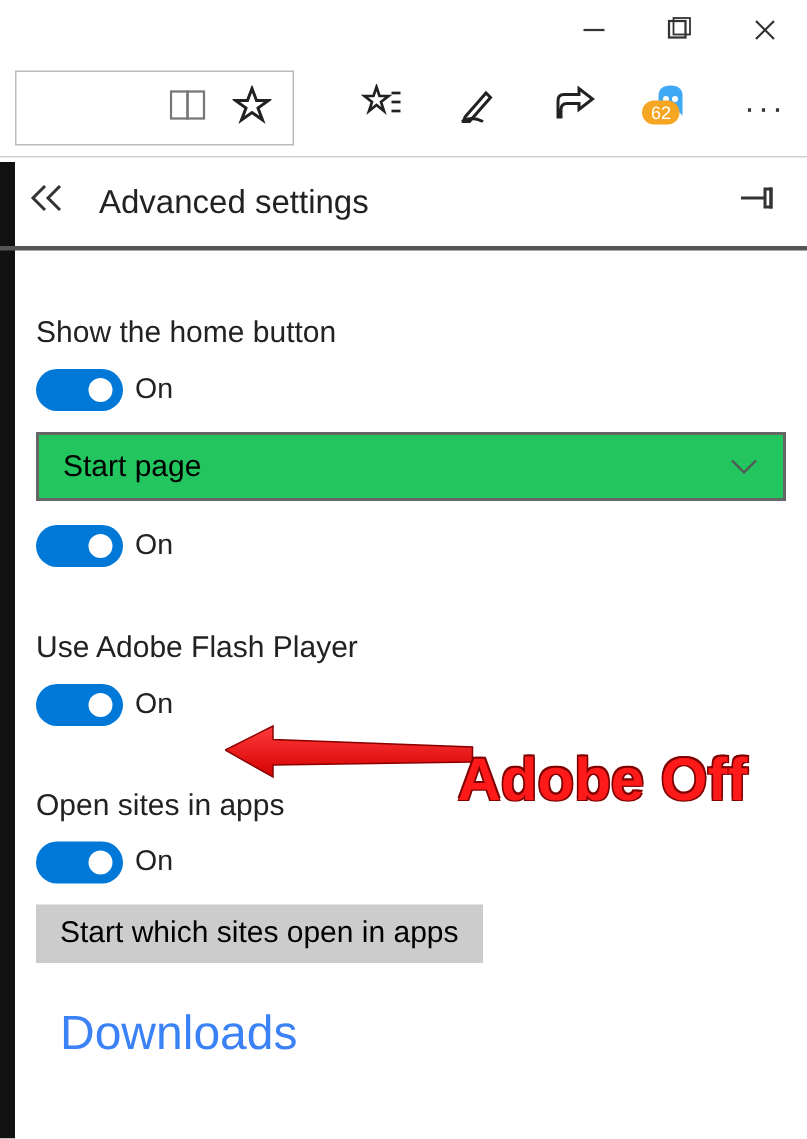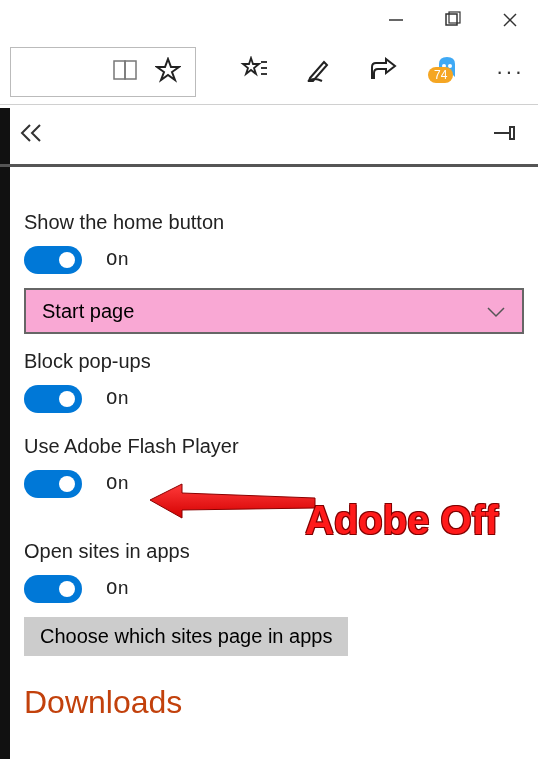--- a/index.html
+++ b/index.html
@@ -68,21 +68,21 @@
     border-bottom: 3px solid #555;
     position: relative;
   }
   .panel-header .back-chevrons { margin-right: 20px; color:#333; }
   .panel-title { font-size: 22px; color: #222; }
   .pin { position: absolute; right: 20px; }
 
   .content { padding: 28px 24px 0 24px; }
   .setting-row { margin-top: 16px; }
   .setting-label { font-size: 20px; color: #222; margin-bottom: 12px; }
-  .toggle-line { display: flex; align-items: center; gap: 24px; font-family: Liberation Mono, monospace; }
+  .toggle-line { display: flex; align-items: center; gap: 8px; }
   .toggle {
     width: 58px; height: 28px;
     background: #0078d7;
     border-radius: 14px;
     position: relative;
     cursor: pointer;
   }
   .toggle .knob {
     position: absolute;
     width: 16px; height: 16px;
@@ -95,38 +95,39 @@
   .dropdown {
     margin-top: 14px;
     width: 500px;
     height: 46px;
     border: 2px solid #666;
     display: flex;
     align-items: center;
     justify-content: space-between;
     padding: 0 16px;
     font-size: 20px;
-    background: #f9a8d4;
+    background: #22c55e;
     cursor: pointer;
   }
 
   .grey-btn {
     margin-top: 14px;
     background: #ccc;
     padding: 8px 16px;
     font-size: 20px;
     display: inline-block;
     cursor: pointer;
   }
 
   .section-heading {
     font-size: 32px;
     font-weight: 300;
     margin-top: 28px;
-    color: #c2410c;
+    color: #3b82f6;
+    margin-left: 16px;
   }
 
   .annotation-arrow {
     position: absolute;
     left: 150px;
     top: 480px;
     pointer-events: none;
   }
   .annotation-text {
     position: absolute;
@@ -205,33 +206,34 @@
       <svg width="30" height="26">
           <path d="M4 22 L4 10 Q4 6 8 6 L18 6 L18 2 L27 9 L18 16 L18 12 L10 12 Q6 12 6 16 L6 22" fill="none" stroke="#222" stroke-width="2"></path>
         </svg>
     </span>
     <span class="badge-wrap">
       <svg width="26" height="30">
           <path d="M5 9 Q5 2 13 2 Q21 2 21 9 L21 22 L18 19 L15 22 L13 19 L11 22 L8 19 L5 22 Z" fill="#3fa9f5"></path>
           <circle cx="10" cy="11" r="2" fill="#fff"></circle>
           <circle cx="16" cy="11" r="2" fill="#fff"></circle>
         </svg>
-      <span class="badge">74</span>
+      <span class="badge">62</span>
     </span>
     <span class="dots">···</span>
   </div>
 </div>
 
 <div class="panel-header">
   <span class="back-chevrons">
     <svg width="26" height="20">
         <polyline points="10,2 2,10 10,18" fill="none" stroke="#333" stroke-width="2"></polyline>
         <polyline points="20,2 12,10 20,18" fill="none" stroke="#333" stroke-width="2"></polyline>
       </svg>
   </span>
+  <span class="panel-title">Advanced settings</span>
   <span class="pin">
     <svg width="26" height="20">
         <line x1="2" y1="10" x2="18" y2="10" stroke="#333" stroke-width="2"></line>
         <rect x="18" y="4" width="4" height="12" fill="none" stroke="#333" stroke-width="2"></rect>
         <line x1="22" y1="3" x2="22" y2="17" stroke="#333" stroke-width="2"></line>
       </svg>
   </span>
 </div>
 
 <div class="content">
@@ -248,49 +250,48 @@
       <span>Start page</span>
       <span>
         <svg width="20" height="12">
             <polyline points="2,2 10,10 18,2" fill="none" stroke="#555" stroke-width="1.5"></polyline>
           </svg>
       </span>
     </div>
   </div>
 
   <div class="setting-row">
-    <div class="setting-label">Block pop-ups</div>
     <div class="toggle-line">
       <div class="toggle">
           <div class="knob"></div>
         </div>
       <span class="toggle-state">On</span>
     </div>
   </div>
 
-  <div class="setting-row" style="margin-top:22px">
+  <div class="setting-row" style="margin-top:43px">
     <div class="setting-label">Use Adobe Flash Player</div>
     <div class="toggle-line">
       <div class="toggle">
           <div class="knob"></div>
         </div>
       <span class="toggle-state">On</span>
     </div>
   </div>
 
   <div class="setting-row" style="margin-top:42px">
     <div class="setting-label">Open sites in apps</div>
     <div class="toggle-line">
       <div class="toggle">
           <div class="knob"></div>
         </div>
       <span class="toggle-state">On</span>
     </div>
     <div class="grey-btn">
-      <span>Choose which sites page in apps</span>
+      <span>Start which sites open in apps</span>
     </div>
   </div>
 
   <div class="section-heading">Downloads</div>
 </div>
 
 <svg class="annotation-arrow" width="170" height="50">
   <defs>
     <linearGradient id="ag" x1="0" y1="0" x2="0" y2="1">
       <stop offset="0%" stop-color="#ff3b3b"></stop>

